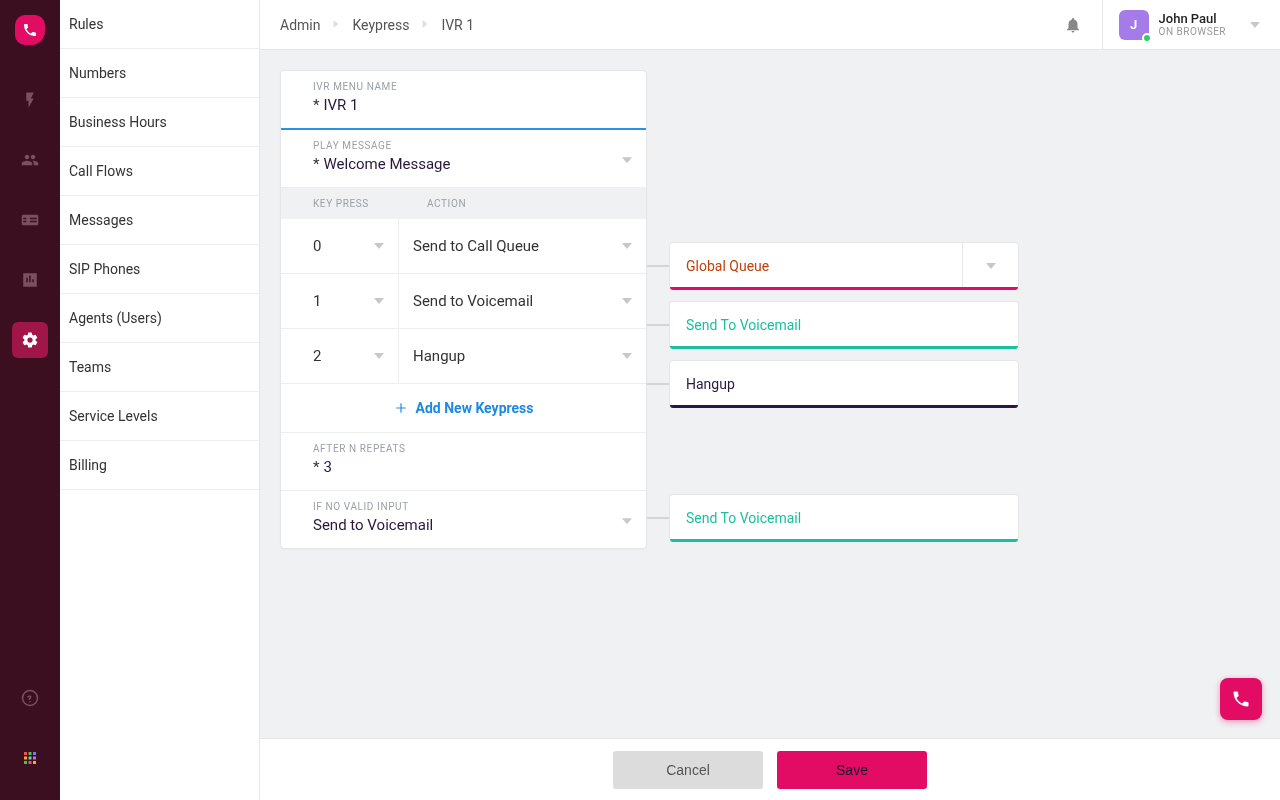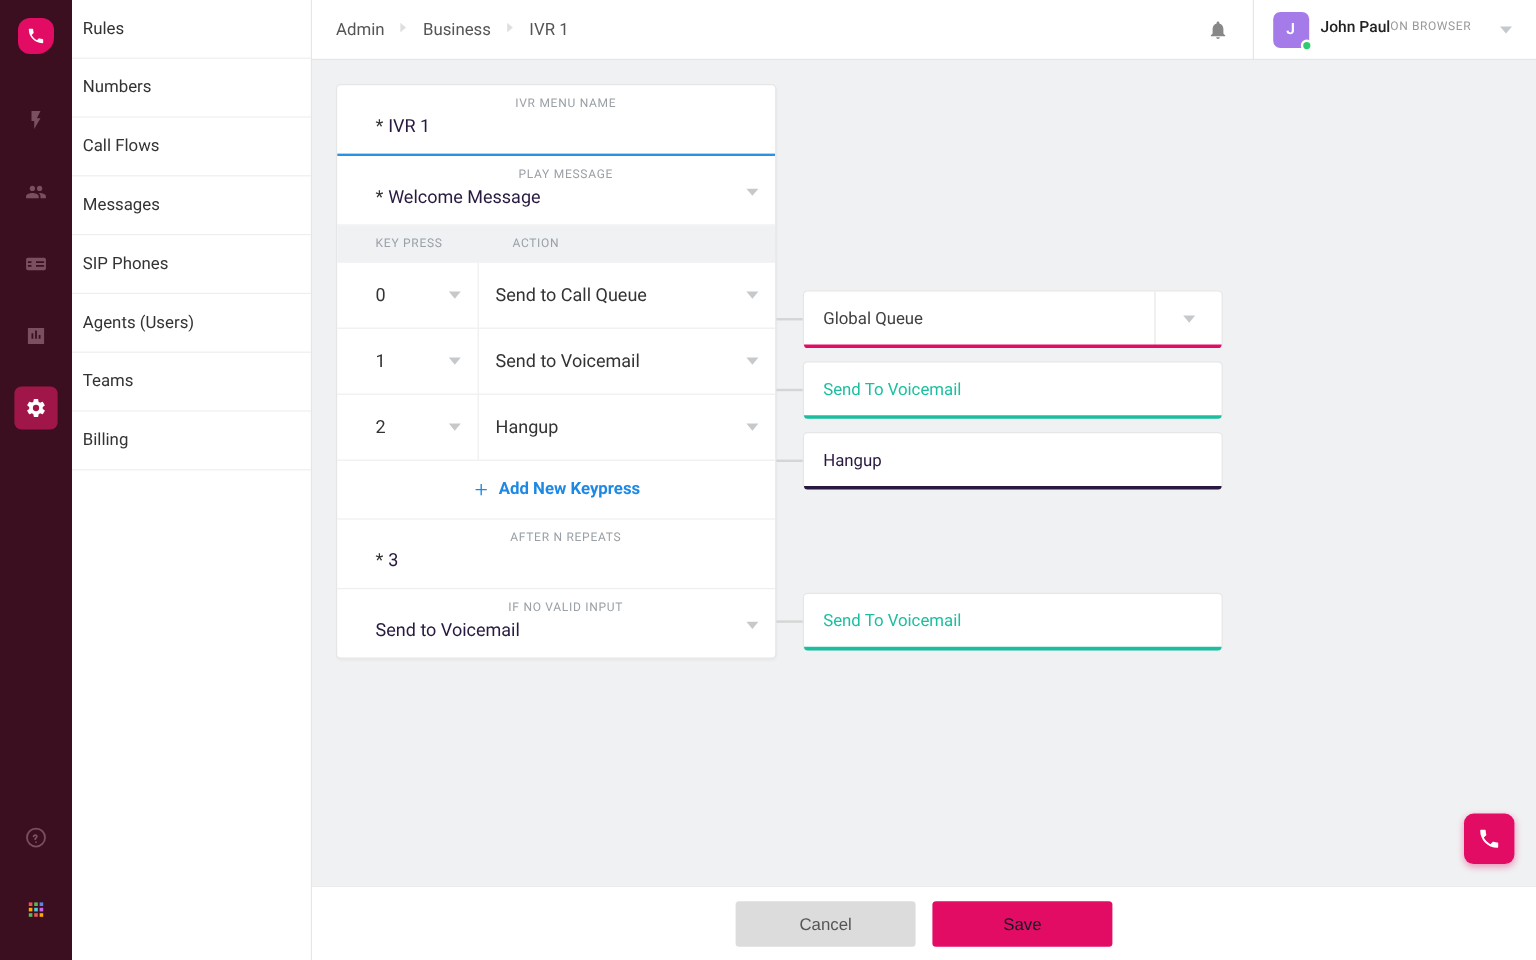--- a/index.html
+++ b/index.html
@@ -24,50 +24,50 @@
   .main { flex:1; display:flex; flex-direction:column; min-width:0;}
   .topbar { height:50px; border-bottom:1px solid #e6e6e6; display:flex; align-items:center; padding:0 20px; font-size:14px; color:#555;}
   .crumb-sep { margin:0 12px; opacity:.3; font-size:10px;}
   .crumb-sep svg { width:8px; height:8px; fill:#999;}
   .topbar .spacer { flex:1;}
   .bell { width:18px; height:18px; fill:#888; margin-right:20px; cursor:pointer;}
   .divider-v { width:1px; height:50px; background:#e6e6e6; margin-right:16px;}
   .user { display:flex; align-items:center; gap:10px; cursor:pointer;}
   .avatar { width:30px; height:30px; border-radius:6px; background:#a57bea; color:#fff; font-size:13px; font-weight:600; display:flex; align-items:center; justify-content:center; position:relative;}
   .presence { position:absolute; right:-3px; bottom:-3px; width:10px; height:10px; background:#2ecc71; border:2px solid #fff; border-radius:50%;}
-  .user-meta { display:flex; flex-direction:row; line-height:1.1;}
+  .user-meta { display:flex; flex-direction:column; line-height:1.1;}
   .user-name { font-size:13px; color:#222; font-weight:500;}
   .user-status { font-size:10px; color:#999; letter-spacing:.5px;}
   .user-caret { margin-left:14px;}
 
   
   .canvas { flex:1; background:#f0f1f3; overflow:auto; padding:20px; position:relative;}
   .board { position:relative; display:flex; align-items:flex-start; }
   .card { width:367px; background:#fff; border:1px solid #e6e6e6; border-radius:4px; overflow:hidden; box-shadow:0 1px 2px rgba(0,0,0,.03);}
   .field { padding:10px 16px 14px 32px; border-bottom:1px solid #eee; position:relative;}
-  .field-label { font-size:10px; letter-spacing:.6px; color:#9aa0a6; text-transform:uppercase; margin-bottom:4px;text-align:center;}
+  .field-label { font-size:10px; letter-spacing:.6px; color:#9aa0a6; text-transform:uppercase; margin-bottom:4px;}
   .field-value { font-size:15px; color:#27193f; display:flex; align-items:center; gap:4px;}
   .ast { color:#333; }
   .field-caret { position:absolute; right:14px; top:50%; transform:translateY(-30%);}
   .caret { width:0;height:0;border-left:5px solid transparent;border-right:5px solid transparent;border-top:6px solid #c6c9cc; display:inline-block;}
   .name-field { border-bottom:2px solid #2b91e3; }
 
   .table-head { display:flex; background:#f0f1f3; padding:10px 0; font-size:10px; letter-spacing:.6px; color:#9aa0a6;}
   .col-key { width:118px; padding-left:32px;}
   .col-act { flex:1; padding-left:28px;}
   .row { display:flex; border-bottom:1px solid #eee; align-items:stretch; position:relative;}
   .row .key { width:118px; padding:18px 14px 18px 32px; font-size:15px; color:#333; border-right:1px solid #eee; display:flex; align-items:center; justify-content:space-between;}
   .row .act { flex:1; padding:18px 14px 18px 14px; font-size:15px; color:#333; display:flex; align-items:center; justify-content:space-between;}
   .add-row { padding:16px; text-align:center; color:#1d89e4; font-size:14px; cursor:pointer; display:flex; align-items:center; justify-content:center; gap:8px; border-bottom:1px solid #eee;font-weight:bold;}
   .add-row svg { width:14px; height:14px; stroke:#1d89e4; stroke-width:2; fill:none;}
   .chip-wrap { display:flex; align-items:center; position:relative;}
   .pipe { width:22px; height:2px; background:#d5d5d5;}
   .chip { width:350px; height:48px; background:#fff; border:1px solid #e6e6e6; border-radius:4px; display:flex; align-items:center; padding:0 16px; font-size:14px; position:relative;}
   .chip::after { content:""; position:absolute; left:0; right:0; bottom:-1px; height:3px; border-radius:0 0 4px 4px;}
-  .chip.pink { color:#404040;}
+  .chip.pink { color:#c2410c;}
   .chip.pink::after { background:#e20c64;}
   .chip.teal { color:#1bbfa0;}
   .chip.teal::after { background:#1bbfa0;}
   .chip.dark { color:#2a1840;}
   .chip.dark::after { background:#2a1840;}
   .chip-split { position:absolute; right:0; top:0; bottom:0; width:56px; border-left:1px solid #e6e6e6; display:flex; align-items:center; justify-content:center;}
 
   
   .footer { height:62px; background:#fff; border-top:1px solid #e6e6e6; display:flex; align-items:center; justify-content:center; gap:14px;}
   .btn { height:38px; min-width:150px; border-radius:3px; border:none; font-size:14px; cursor:pointer;}
@@ -135,35 +135,37 @@
             <rect x="10" y="16" width="4" height="4" fill="#e55"></rect>
             <rect x="16" y="16" width="4" height="4" fill="#fa0"></rect>
           </svg>
       </div>
     </div>
   </div>
 
   <div class="sidebar">
     <div class="sidebar-item"><span>Rules</span></div>
     <div class="sidebar-item"><span>Numbers</span></div>
+    <div class="sidebar-item"><span>Business Hours</span></div>
     <div class="sidebar-item"><span>Call Flows</span></div>
     <div class="sidebar-item"><span>Messages</span></div>
     <div class="sidebar-item"><span>SIP Phones</span></div>
     <div class="sidebar-item"><span>Agents (Users)</span></div>
     <div class="sidebar-item"><span>Teams</span></div>
+    <div class="sidebar-item"><span>Service Levels</span></div>
     <div class="sidebar-item"><span>Billing</span></div>
   </div>
 
   <div class="main">
     <div class="topbar">
       <a class="crumb">Admin</a>
       <span class="crumb-sep"><svg viewBox="0 0 10 10">
             <path d="M2 0l6 5-6 5z"></path>
           </svg></span>
-      <a class="crumb">Business</a>
+      <a class="crumb">Keypress</a>
       <span class="crumb-sep"><svg viewBox="0 0 10 10">
             <path d="M2 0l6 5-6 5z"></path>
           </svg></span>
       <span>IVR 1</span>
       <div class="spacer"></div>
       <svg class="bell" viewBox="0 0 24 24">
           <path d="M12 22a2 2 0 0 0 2-2h-4a2 2 0 0 0 2 2zm6-6V11c0-3.1-1.6-5.6-4.5-6.3V4a1.5 1.5 0 0 0-3 0v.7C7.6 5.4 6 7.9 6 11v5l-2 2v1h16v-1l-2-2z"></path>
         </svg>
       <div class="divider-v"></div>
       <div class="user">

